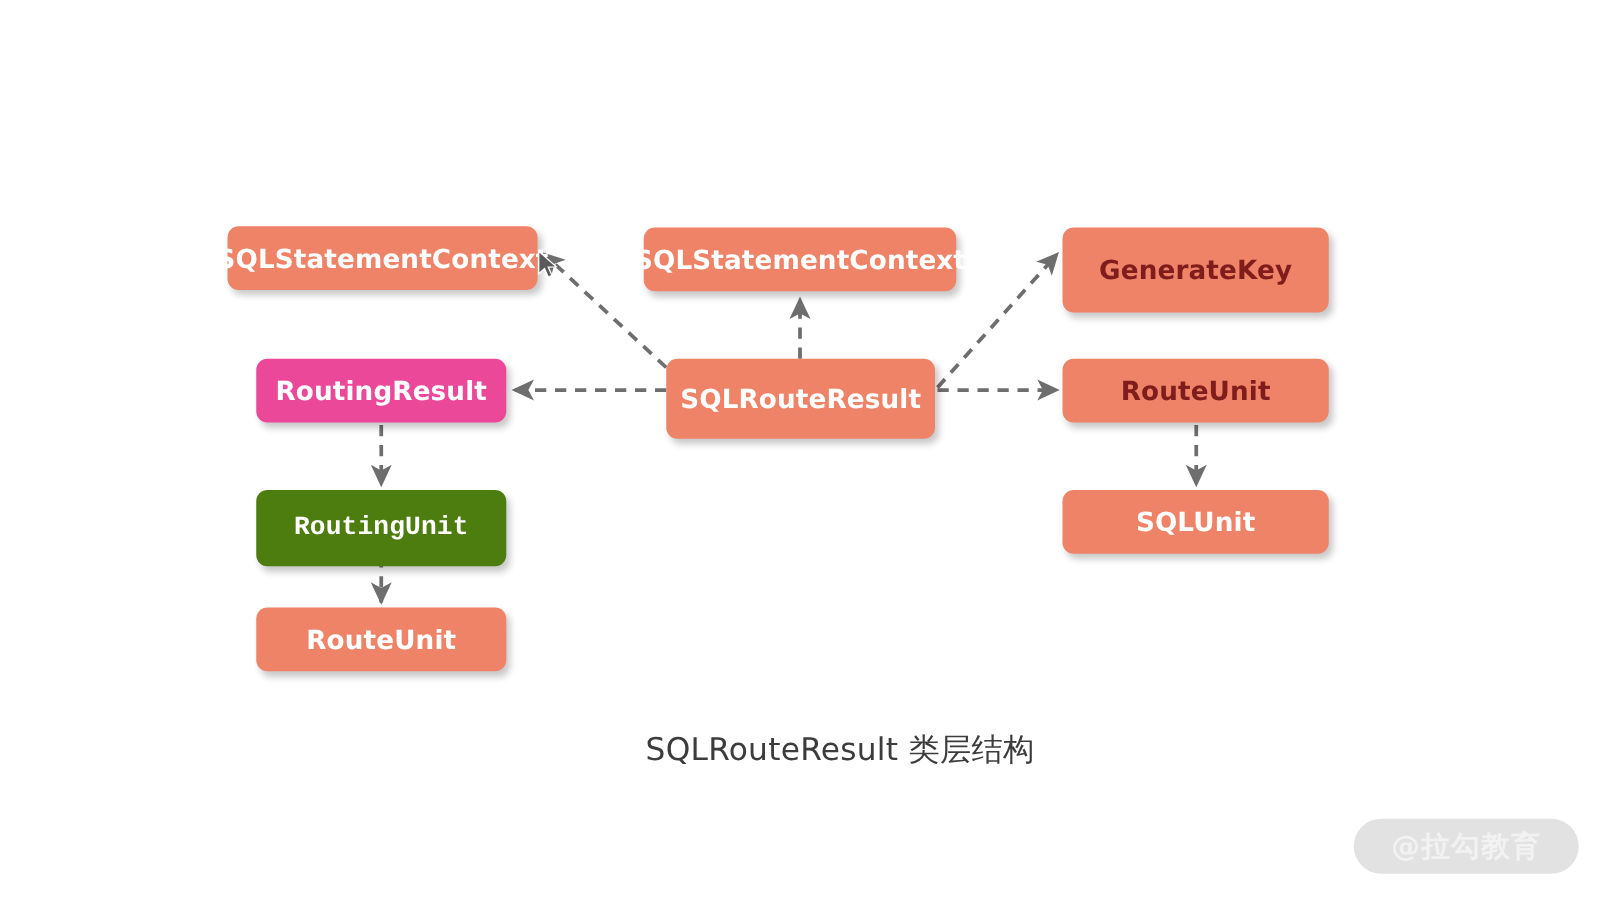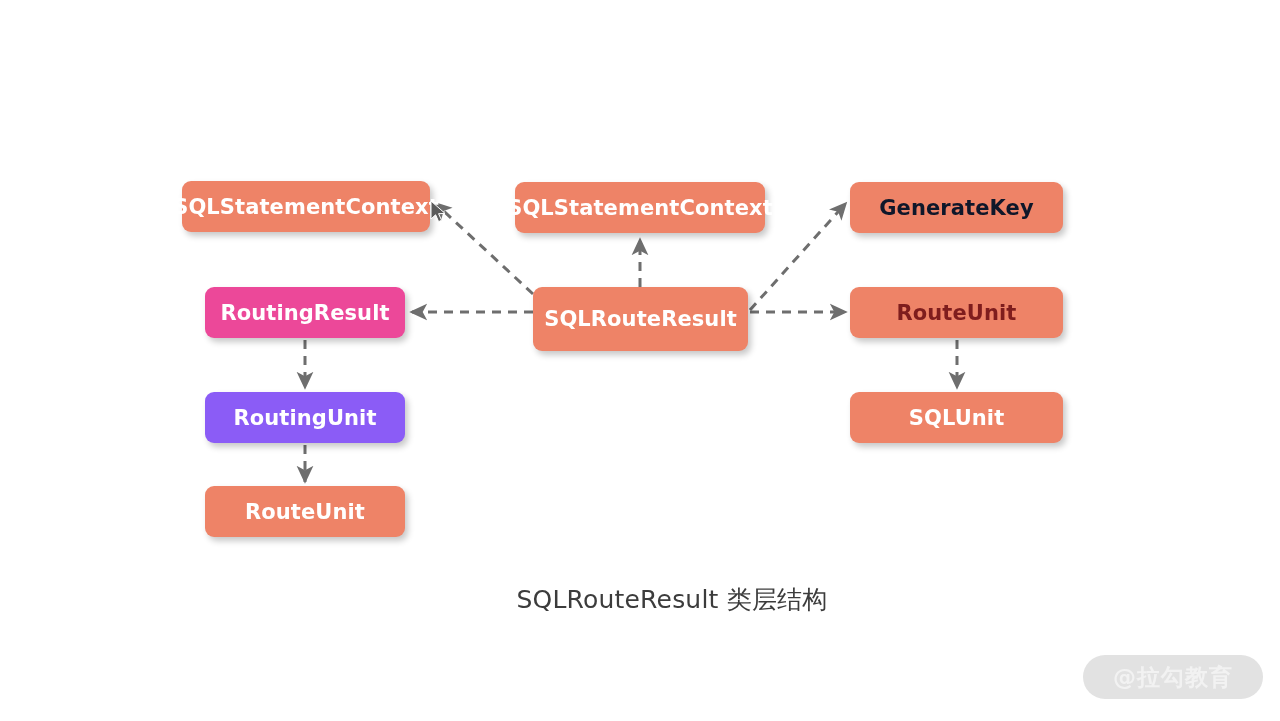--- a/index.html
+++ b/index.html
@@ -103,33 +103,33 @@
 
     <line x1="957" y1="340" x2="957" y2="388" stroke="#6e6e6e" stroke-width="3" stroke-dasharray="9,7" marker-end="url(#arrowhead)"></line>
   </svg>
 
   <div class="node" style="left: 182px; top: 181px; width: 248px; height: 51px; background: rgb(238, 131, 103); color: rgb(255, 255, 255);">
     <span>SQLStatementContext</span>
   </div>
   <div class="node" style="left: 515px; top: 182px; width: 250px; height: 51px; background: rgb(238, 131, 103); color: rgb(255, 255, 255);">
     <span>SQLStatementContext</span>
   </div>
-  <div class="node" style="left: 850px; top: 182px; width: 213px; height: 51px; background: rgb(238, 131, 103); color: #0f172a;">
+  <div class="node" style="left: 850px; top: 182px; width: 213px; height: 68px; background: rgb(238, 131, 103); color: #7f1d1d;">
     <span>GenerateKey</span>
   </div>
   <div class="node" style="left: 205px; top: 287px; width: 200px; height: 51px; background: #ec4899; color: rgb(255, 255, 255);">
     <span>RoutingResult</span>
   </div>
   <div class="node" style="left: 533px; top: 287px; width: 215px; height: 64px; background: rgb(238, 131, 103); color: rgb(255, 255, 255);">
     <span>SQLRouteResult</span>
   </div>
   <div class="node" style="left: 850px; top: 287px; width: 213px; height: 51px; background: rgb(238, 131, 103); color: #7f1d1d;">
     <span>RouteUnit</span>
   </div>
-  <div class="node" style="left: 205px; top: 392px; width: 200px; height: 51px; background: #8b5cf6; color: rgb(255, 255, 255);">
+  <div class="node" style="left: 205px; top: 392px; width: 200px; height: 61px; background: #4d7c0f; color: rgb(255, 255, 255); font-family: Liberation Mono, monospace;">
     <span>RoutingUnit</span>
   </div>
   <div class="node" style="left: 850px; top: 392px; width: 213px; height: 51px; background: rgb(238, 131, 103); color: rgb(255, 255, 255); align-items: center;">
     <span>SQLUnit</span>
   </div>
   <div class="node" style="left: 205px; top: 486px; width: 200px; height: 51px; background: rgb(238, 131, 103); color: rgb(255, 255, 255);">
     <span>RouteUnit</span>
   </div>
 
   <div class="caption" id="caption" style="top: 583px; color: rgb(60, 60, 60);">SQLRouteResult 类层结构</div>

